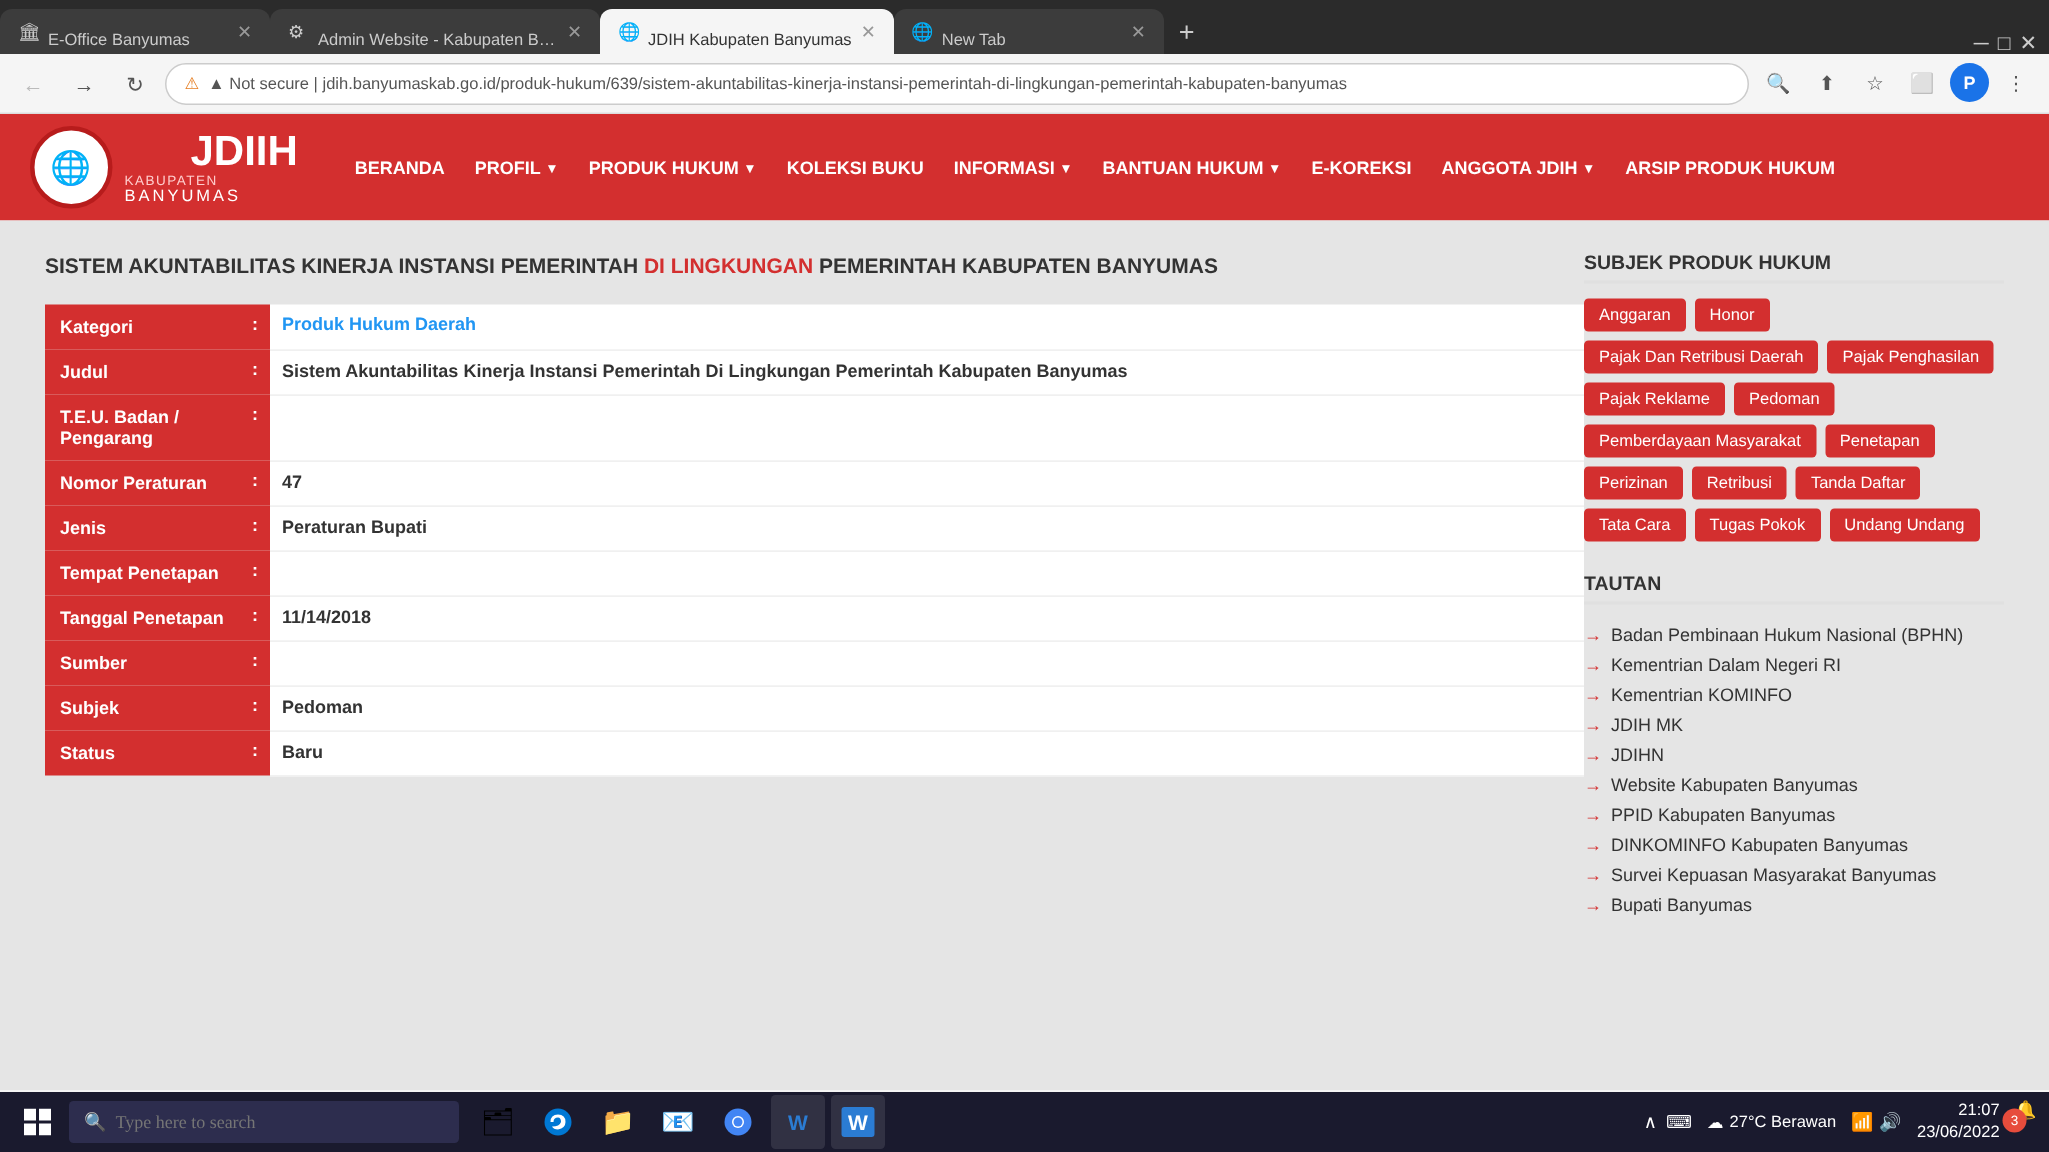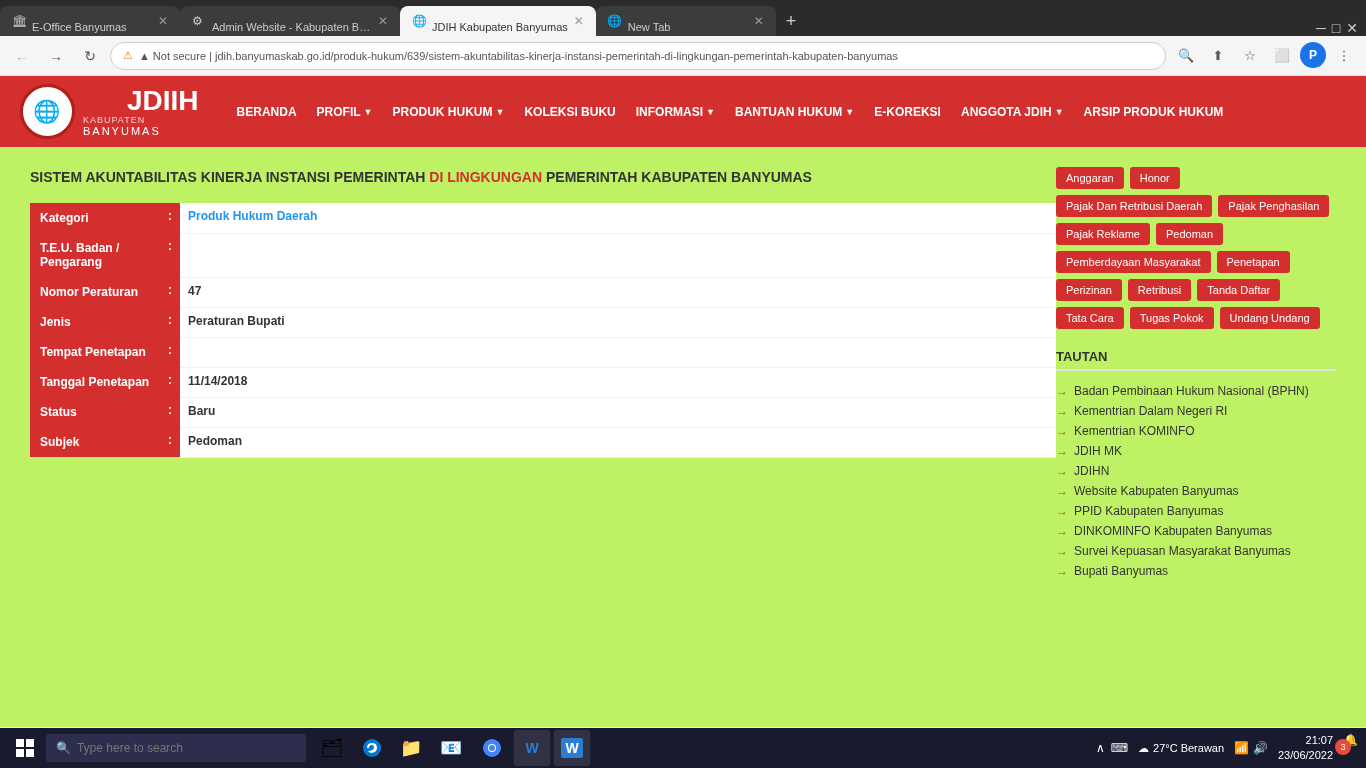--- a/index.html
+++ b/index.html
@@ -34,21 +34,21 @@
     .logo-globe { font-size: 22px; }
     .logo-text-area { display: flex; flex-direction: column; }
     .logo-jdihn { font-size: 28px; font-weight: 900; color: white; line-height: 1; margin-left: 44px; }
     .logo-kabupaten { font-size: 9px; color: #ffcccc; letter-spacing: 1px; }
     .logo-banyumas { font-size: 11px; color: white; font-weight: normal; letter-spacing: 2px; }
     .nav-menu { display: flex; align-items: center; gap: 4px; margin-left: 10px; }
     .nav-item { color: white; font-size: 12px; font-weight: bold; padding: 6px 8px; cursor: pointer; white-space: nowrap; display: flex; align-items: center; gap: 3px; }
     .nav-item .arrow { font-size: 9px; }
 
     
-    .main-content { display: flex; padding: 20px 30px; background: #bef264; min-height: 580px; }
+    .main-content { display: flex; padding: 20px 30px; background: #e5e5e5; min-height: 580px; }
 
     
     .content-left { flex: 1; }
     .page-title { font-size: 14px; font-weight: bold; color: #333; margin-bottom: 15px; line-height: 1.5; text-transform: uppercase; }
     .page-title .highlight { color: #d32f2f; }
 
     
     .detail-table { width: 100%; border-collapse: collapse; }
     .detail-table tr td { vertical-align: top; padding: 6px 8px; font-weight: bold; }
     .detail-table tr td:first-child { background: #d32f2f; color: white; font-weight: bold; font-size: 12px; width: 130px; padding: 8px 10px; }
@@ -63,21 +63,21 @@
     .tag-container { display: flex; flex-wrap: wrap; gap: 6px; }
     .tag-btn { background: #d32f2f; color: white; border: none; border-radius: 3px; padding: 5px 10px; font-size: 11px; cursor: pointer; white-space: nowrap; }
     .links-section { margin-top: 15px; }
     .link-item { display: flex; align-items: center; gap: 6px; padding: 3px 0; color: #333; font-size: 12px; cursor: pointer; }
     .link-arrow { color: #d32f2f; font-size: 12px; }
 
     
     .taskbar { background: #1a1a2e; display: flex; align-items: center; height: 40px; padding: 0 8px; position: fixed; bottom: 0; left: 0; width: 1366px; z-index: 999; }
     .start-btn { background: transparent; border: none; cursor: pointer; padding: 4px 8px; color: white; font-size: 18px; display: flex; align-items: center; }
     .search-bar-taskbar { background: #2d2d4e; border: none; border-radius: 3px; height: 28px; width: 260px; display: flex; align-items: center; padding: 0 10px; gap: 6px; margin-left: 4px; }
-    .search-bar-taskbar input { background: transparent; border: none; color: #aaa; font-size: 12px; outline: none; flex: 1; }
+    .search-bar-taskbar input { background: transparent; border: none; color: #aaa; font-size: 12px; outline: none; flex: 1; font-family: Liberation Serif, serif; }
     .search-icon-tb { color: #aaa; font-size: 12px; }
     .taskbar-apps { display: flex; align-items: center; gap: 4px; margin-left: 8px; }
     .taskbar-app { width: 36px; height: 36px; display: flex; align-items: center; justify-content: center; cursor: pointer; border-radius: 3px; font-size: 18px; }
     .taskbar-right { margin-left: auto; display: flex; align-items: center; gap: 10px; color: white; font-size: 11px; }
     .taskbar-time { text-align: right; line-height: 1.4; }
     .system-icons { display: flex; align-items: center; gap: 6px; font-size: 12px; }
     .weather-info { display: flex; align-items: center; gap: 4px; font-size: 11px; }
     .notif-badge { background: #e74c3c; color: white; border-radius: 50%; width: 16px; height: 16px; font-size: 9px; display: flex; align-items: center; justify-content: center; position: relative; top: -8px; left: -8px; margin-right: -8px; }
   </style>
 </head>
@@ -168,20 +168,25 @@
       </div>
 
       <table class="detail-table">
         <tbody>
           <tr>
             <td>Kategori</td>
             <td>:</td>
             <td><a href="#">Produk Hukum Daerah</a></td>
           </tr>
           <tr>
+            <td>Judul</td>
+            <td>:</td>
+            <td>Sistem Akuntabilitas Kinerja Instansi Pemerintah Di Lingkungan Pemerintah Kabupaten Banyumas</td>
+          </tr>
+          <tr>
             <td>T.E.U. Badan / Pengarang</td>
             <td>:</td>
             <td></td>
           </tr>
           <tr>
             <td>Nomor Peraturan</td>
             <td>:</td>
             <td>47</td>
           </tr>
           <tr>
@@ -193,35 +198,41 @@
             <td>Tempat Penetapan</td>
             <td>:</td>
             <td></td>
           </tr>
           <tr>
             <td>Tanggal Penetapan</td>
             <td>:</td>
             <td>11/14/2018</td>
           </tr>
           <tr>
+            <td>Sumber</td>
+            <td>:</td>
+            <td></td>
+          </tr>
+          <tr>
+            <td>Subjek</td>
+            <td>:</td>
+            <td>Pedoman</td>
+          </tr>
+          <tr>
             <td>Status</td>
             <td>:</td>
             <td>Baru</td>
-          </tr>
-          <tr>
-            <td>Subjek</td>
-            <td>:</td>
-            <td>Pedoman</td>
           </tr>
         </tbody>
       </table>
     </div>
 
     <div class="content-right">
       <div class="sidebar-section">
+        <div class="sidebar-section-title">SUBJEK PRODUK HUKUM</div>
         <div class="tag-container">
           <button class="tag-btn">Anggaran</button>
           <button class="tag-btn">Honor</button>
           <button class="tag-btn">Pajak Dan Retribusi Daerah</button>
           <button class="tag-btn">Pajak Penghasilan</button>
           <button class="tag-btn">Pajak Reklame</button>
           <button class="tag-btn">Pedoman</button>
           <button class="tag-btn">Pemberdayaan Masyarakat</button>
           <button class="tag-btn">Penetapan</button>
           <button class="tag-btn">Perizinan</button>

